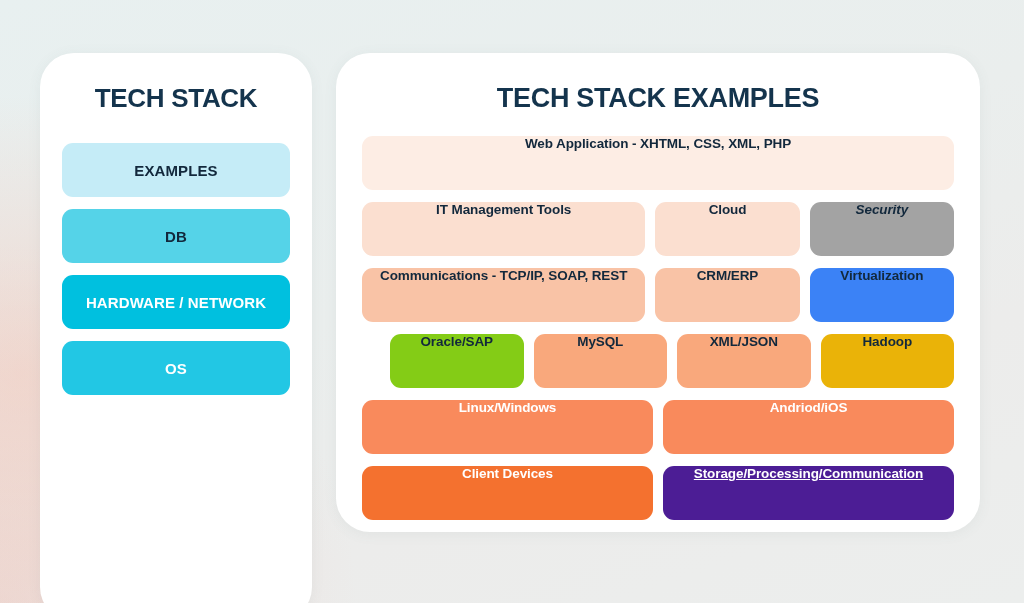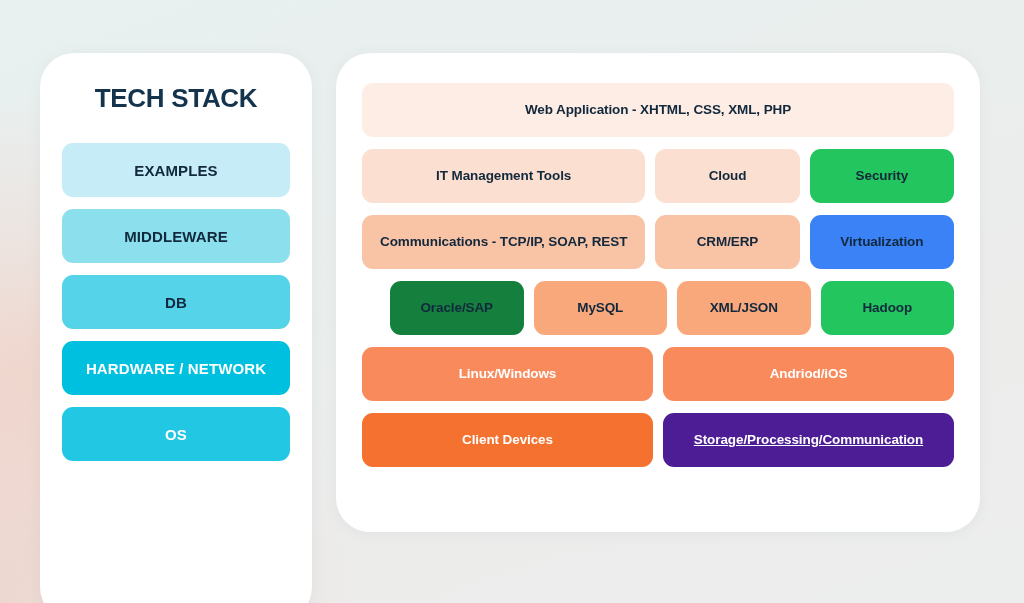--- a/index.html
+++ b/index.html
@@ -100,21 +100,21 @@
 
   .ex-row {
     display: flex;
     gap: 10px;
     height: 54px;
   }
 
   .ex-cell {
     border-radius: 11px;
     display: flex;
-    align-items: center;
+    align-items: flex-start;
     justify-content: center;
     font-size: 13.5px;
     font-weight: bold;
     text-align: center;
     padding: 0 8px;
     letter-spacing: -0.1px;
     line-height: 1.15;
   }
 </style>
 </head>
@@ -123,75 +123,73 @@
 <div id="page-bg"></div>
 
 <div id="layout">
 
   <section class="card" id="stack-card">
     <h1 class="card-title">TECH STACK</h1>
     <div class="stack-rows" id="stack-rows">
         <div class="stack-row" style="background: rgb(197, 236, 247); color: rgb(18, 40, 60);">
           <span>EXAMPLES</span>
         </div>
-        <div class="stack-row" style="background: rgb(140, 224, 238); color: rgb(18, 40, 60);">
-          <span>MIDDLEWARE</span>
-        </div>
         <div class="stack-row" style="background: rgb(85, 211, 232); color: rgb(18, 40, 60);">
           <span>DB</span>
         </div>
         <div class="stack-row" style="background: rgb(0, 192, 223); color: rgb(255, 255, 255);">
           <span>HARDWARE / NETWORK</span>
         </div>
         <div class="stack-row" style="background: rgb(34, 199, 228); color: rgb(255, 255, 255);">
           <span>OS</span>
         </div>
       </div>
   </section>
 
   <section class="card" id="examples-card">
+    <h1 class="card-title">TECH STACK EXAMPLES</h1>
     <div class="ex-rows" id="ex-rows">
         <div class="ex-row">
           <div class="ex-cell" style="background: rgb(253, 237, 228); color: rgb(18, 40, 60); flex: 100 1 0px;">
             <span>Web Application - XHTML, CSS, XML, PHP</span>
           </div>
         </div>
         <div class="ex-row">
           <div class="ex-cell" style="background: rgb(251, 223, 208); color: rgb(18, 40, 60); flex: 100 1 0px;">
             <span>IT Management Tools</span>
           </div>
           <div class="ex-cell" style="background: rgb(251, 223, 208); color: rgb(18, 40, 60); flex: 48 1 0px;">
             <span>Cloud</span>
           </div>
-          <div class="ex-cell" style="background: #22c55e; color: rgb(18, 40, 60); flex: 48 1 0px;">
+          <div class="ex-cell" style="background: #a3a3a3; color: rgb(18, 40, 60); flex: 48 1 0px; font-style: italic;">
             <span>Security</span>
           </div>
         </div>
         <div class="ex-row">
           <div class="ex-cell" style="background: rgb(249, 195, 166); color: rgb(18, 40, 60); flex: 100 1 0px;">
             <span>Communications - TCP/IP, SOAP, REST</span>
           </div>
           <div class="ex-cell" style="background: rgb(249, 195, 166); color: rgb(18, 40, 60); flex: 48 1 0px;">
             <span>CRM/ERP</span>
           </div>
           <div class="ex-cell" style="background: #3b82f6; color: rgb(18, 40, 60); flex: 48 1 0px;">
             <span>Virtualization</span>
           </div>
         </div>
         <div class="ex-row">
-          <div class="ex-cell" style="background: #15803d; color: rgb(18, 40, 60); flex: 48 1 0px; margin-left: 28px;">
+          <div class="ex-cell" style="background: #84cc16; color: rgb(18, 40, 60); flex: 48 1 0px; margin-left: 28px;">
             <span>Oracle/SAP</span>
           </div>
           <div class="ex-cell" style="background: rgb(249, 168, 124); color: rgb(18, 40, 60); flex: 48 1 0px;">
             <span>MySQL</span>
           </div>
           <div class="ex-cell" style="background: rgb(249, 168, 124); color: rgb(18, 40, 60); flex: 48 1 0px;">
             <span>XML/JSON</span>
           </div>
-          <div class="ex-cell" style="background: #22c55e; color: rgb(18, 40, 60); flex: 48 1 0px;">
+          <div class="ex-cell" style="background: #eab308; color: rgb(18, 40, 60); flex: 48 1 0px;">
             <span>Hadoop</span>
           </div>
         </div>
         <div class="ex-row">
           <div class="ex-cell" style="background: rgb(249, 138, 92); color: rgb(255, 255, 255); flex: 100 1 0px;">
             <span>Linux/Windows</span>
           </div>
           <div class="ex-cell" style="background: rgb(249, 138, 92); color: rgb(255, 255, 255); flex: 100 1 0px;">
             <span>Andriod/iOS</span>
           </div>

